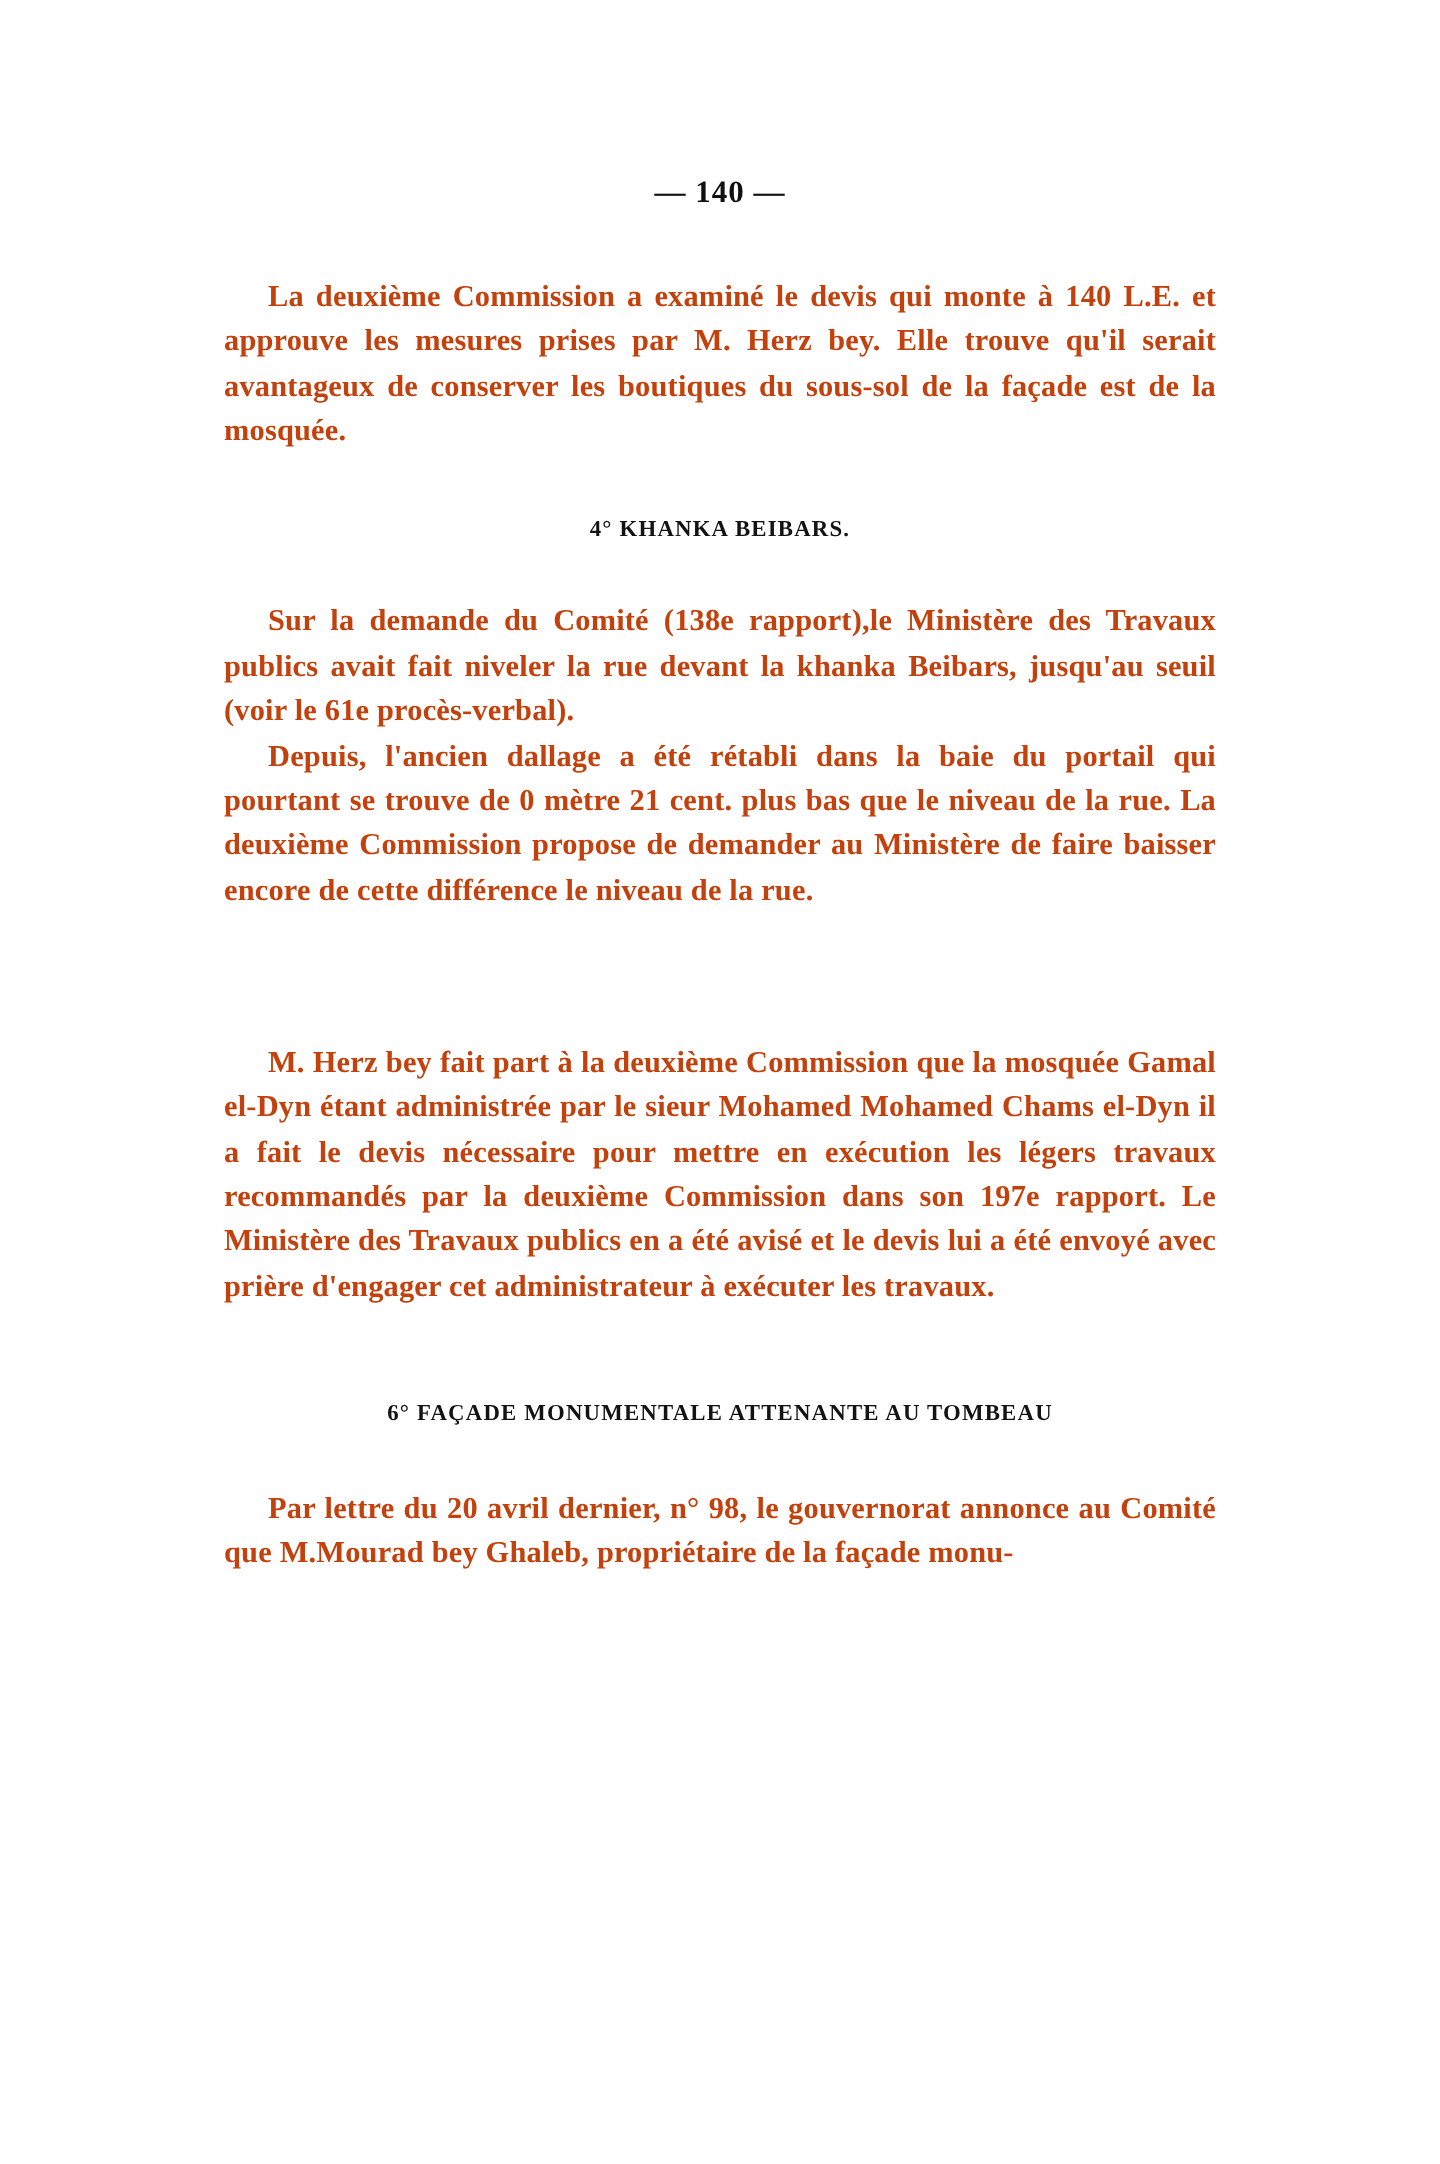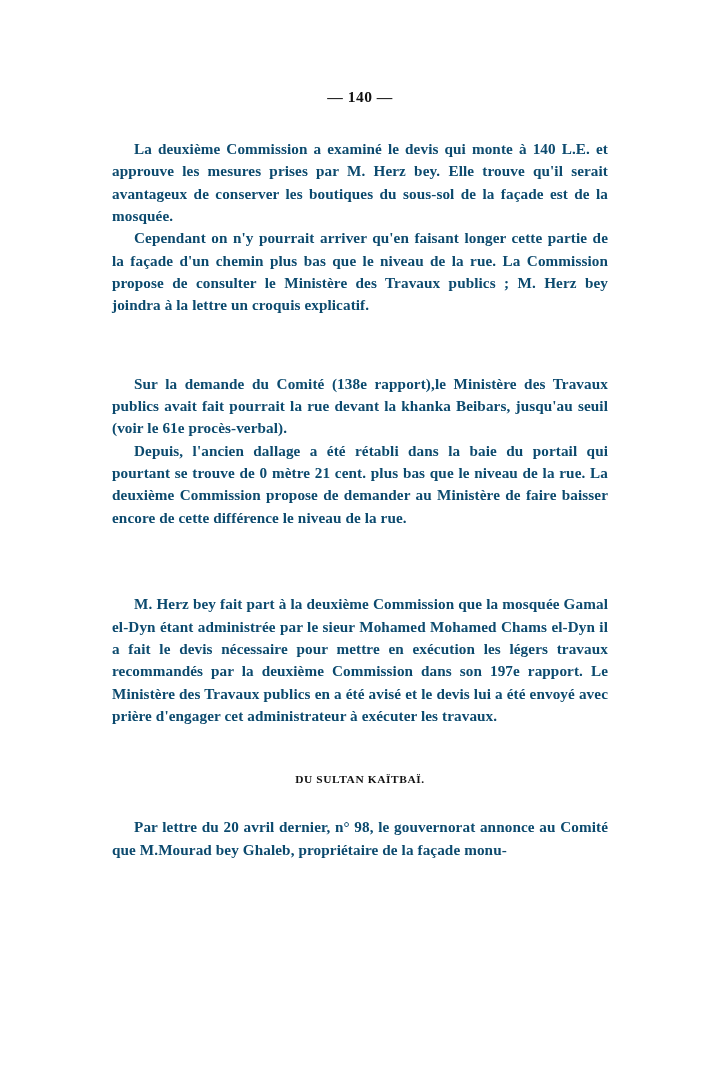--- a/index.html
+++ b/index.html
@@ -31,21 +31,21 @@
     color: #111;
   }
   .body-text p {
     margin: 0;
     text-align: justify;
     text-justify: inter-word;
     font-size: 15.2px;
     line-height: 1.47;
     font-weight: bold;
     letter-spacing: 0.1px;
-    color: #0c4a6e;
+    color: #c2410c;
     hyphens: manual;
   }
   .body-text p.indent {
     text-indent: 22px;
   }
   .section-head {
     text-align: center;
     font-size: 11.4px;
     font-weight: bold;
     letter-spacing: 0.6px;
@@ -62,45 +62,45 @@
 </style>
 </head>
 <body>
 
 <div class="page">
 
   <div class="folio">— 140 —</div>
 
   <div class="body-text">
     <p class="indent">La deuxième Commission a examiné le devis qui monte à 140 L.E. et approuve les mesures prises par M. Herz bey. Elle trouve qu'il serait avantageux de conserver les boutiques du sous-sol de la façade est de la mosquée.</p>
-    <p class="indent">Cependant on n'y pourrait arriver qu'en faisant longer cette partie de la façade d'un chemin plus bas que le niveau de la rue. La Commission propose de consulter le Ministère des Travaux publics ; M. Herz bey joindra à la lettre un croquis explicatif.</p>
   </div>
 
   <div class="sp-1"></div>
 
+  <div class="section-head">4° KHANKA BEIBARS.</div>
 
   <div class="sp-2"></div>
 
   <div class="body-text">
-    <p class="indent">Sur la demande du Comité (138e rapport),le Ministère des Travaux publics avait fait pourrait la rue devant la khanka Beibars, jusqu'au seuil (voir le 61e procès-verbal).</p>
+    <p class="indent">Sur la demande du Comité (138e rapport),le Ministère des Travaux publics avait fait niveler la rue devant la khanka Beibars, jusqu'au seuil (voir le 61e procès-verbal).</p>
     <p class="indent">Depuis, l'ancien dallage a été rétabli dans la baie du portail qui pourtant se trouve de 0 mètre 21 cent. plus bas que le niveau de la rue. La deuxième Commission propose de demander au Ministère de faire baisser encore de cette différence le niveau de la rue.</p>
   </div>
 
   <div class="sp-5"></div>
 
 
   <div class="sp-4"></div>
 
   <div class="body-text">
     <p class="indent">M. Herz bey fait part à la deuxième Commission que la mosquée Gamal el-Dyn étant administrée par le sieur Mohamed Mohamed Chams el-Dyn il a fait le devis nécessaire pour mettre en exécution les légers travaux recommandés par la deuxième Commission dans son 197e rapport. Le Ministère des Travaux publics en a été avisé et le devis lui a été envoyé avec prière d'engager cet administrateur à exécuter les travaux.</p>
   </div>
 
   <div class="sp-7"></div>
 
-  <div class="section-head">DU SULTAN KAÏTBAÏ.</div>
+  <div class="section-head"><span>6°</span> <span>FAÇADE MONUMENTALE ATTENANTE AU TOMBEAU</span></div>
 
   <div class="sp-8"></div>
 
   <div class="body-text">
     <p class="indent">Par lettre du 20 avril dernier, n° 98, le gouvernorat annonce au Comité que M.Mourad bey Ghaleb, propriétaire de la façade monu-</p>
   </div>
 
 </div>
 
 </body></html>

